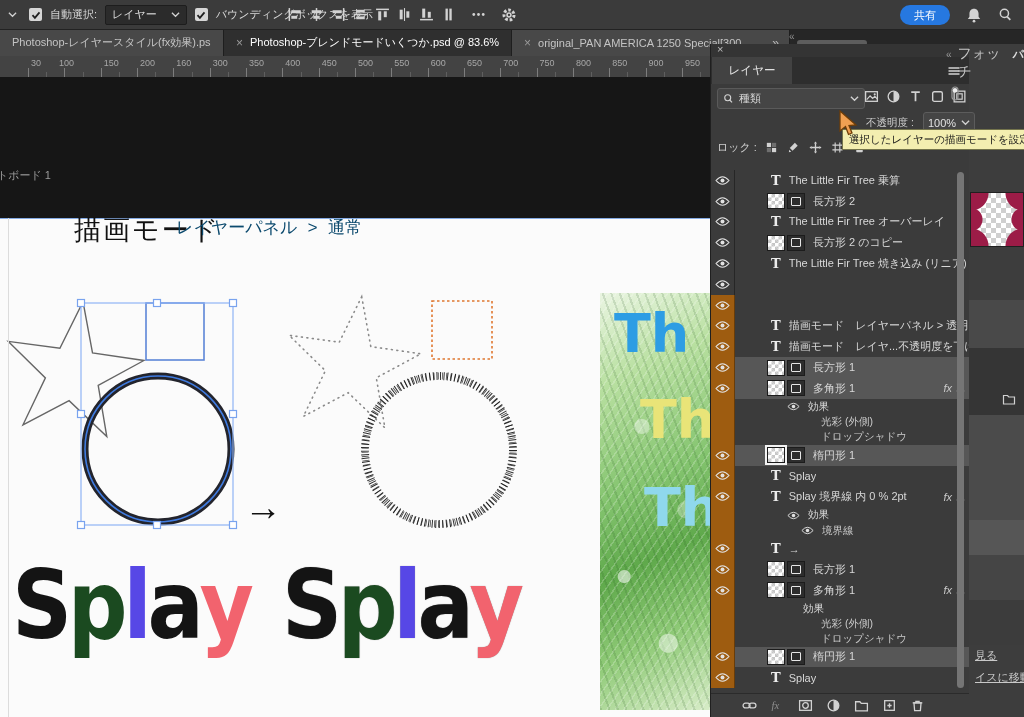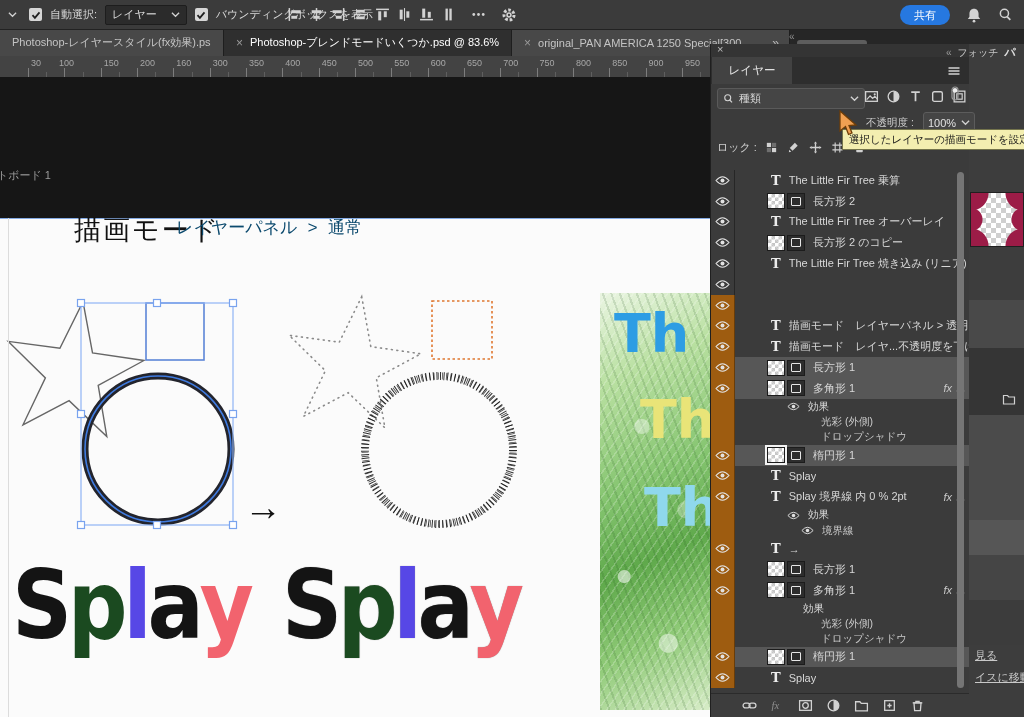--- a/index.html
+++ b/index.html
@@ -134,21 +134,21 @@
       radial-gradient(circle at 100% 50%, #9c1c47 0 11px, transparent 12px),
       linear-gradient(45deg,#cfcfcf 25%,transparent 25%,transparent 75%,#cfcfcf 75%),
       linear-gradient(45deg,#cfcfcf 25%,transparent 25%,transparent 75%,#cfcfcf 75%);
     background-size:100% 100%,100% 100%,100% 100%,100% 100%,100% 100%,100% 100%,10px 10px,10px 10px;
     background-position:0 0,0 0,0 0,0 0,0 0,0 0,0 0,5px 5px;}
   #side-links{position:absolute;left:7px;top:604px;display:flex;flex-direction:column;gap:7px;}
   .side-link{font-size:11px;color:#c9c9c9;text-decoration:underline;white-space:nowrap;}
   #strip-folder{position:absolute;left:34px;top:348px;}
   #peek-header{position:absolute;left:946px;top:45px;z-index:4;display:flex;gap:6px;align-items:baseline;}
   #peek-collapse{color:#9a9a9a;font-size:10px;}
-  #peek-swatches{color:#c6c6c6;font-size:10px;}
+  #peek-swatches{color:#c6c6c6;font-size:14px;}
   #peek-patterns{color:#e0e0e0;font-size:11px;font-weight:bold;}
   
   #tooltip{position:absolute;left:842px;top:129px;height:19px;line-height:19px;padding:0 6px;
     background:#f3eeb0;border:1px solid #74744c;font-size:10.5px;color:#151515;z-index:8;white-space:nowrap;}
   #cursor{position:absolute;left:838px;top:110px;z-index:9;}
 </style>
 </head>
 <body>
 
 <div id="app">

